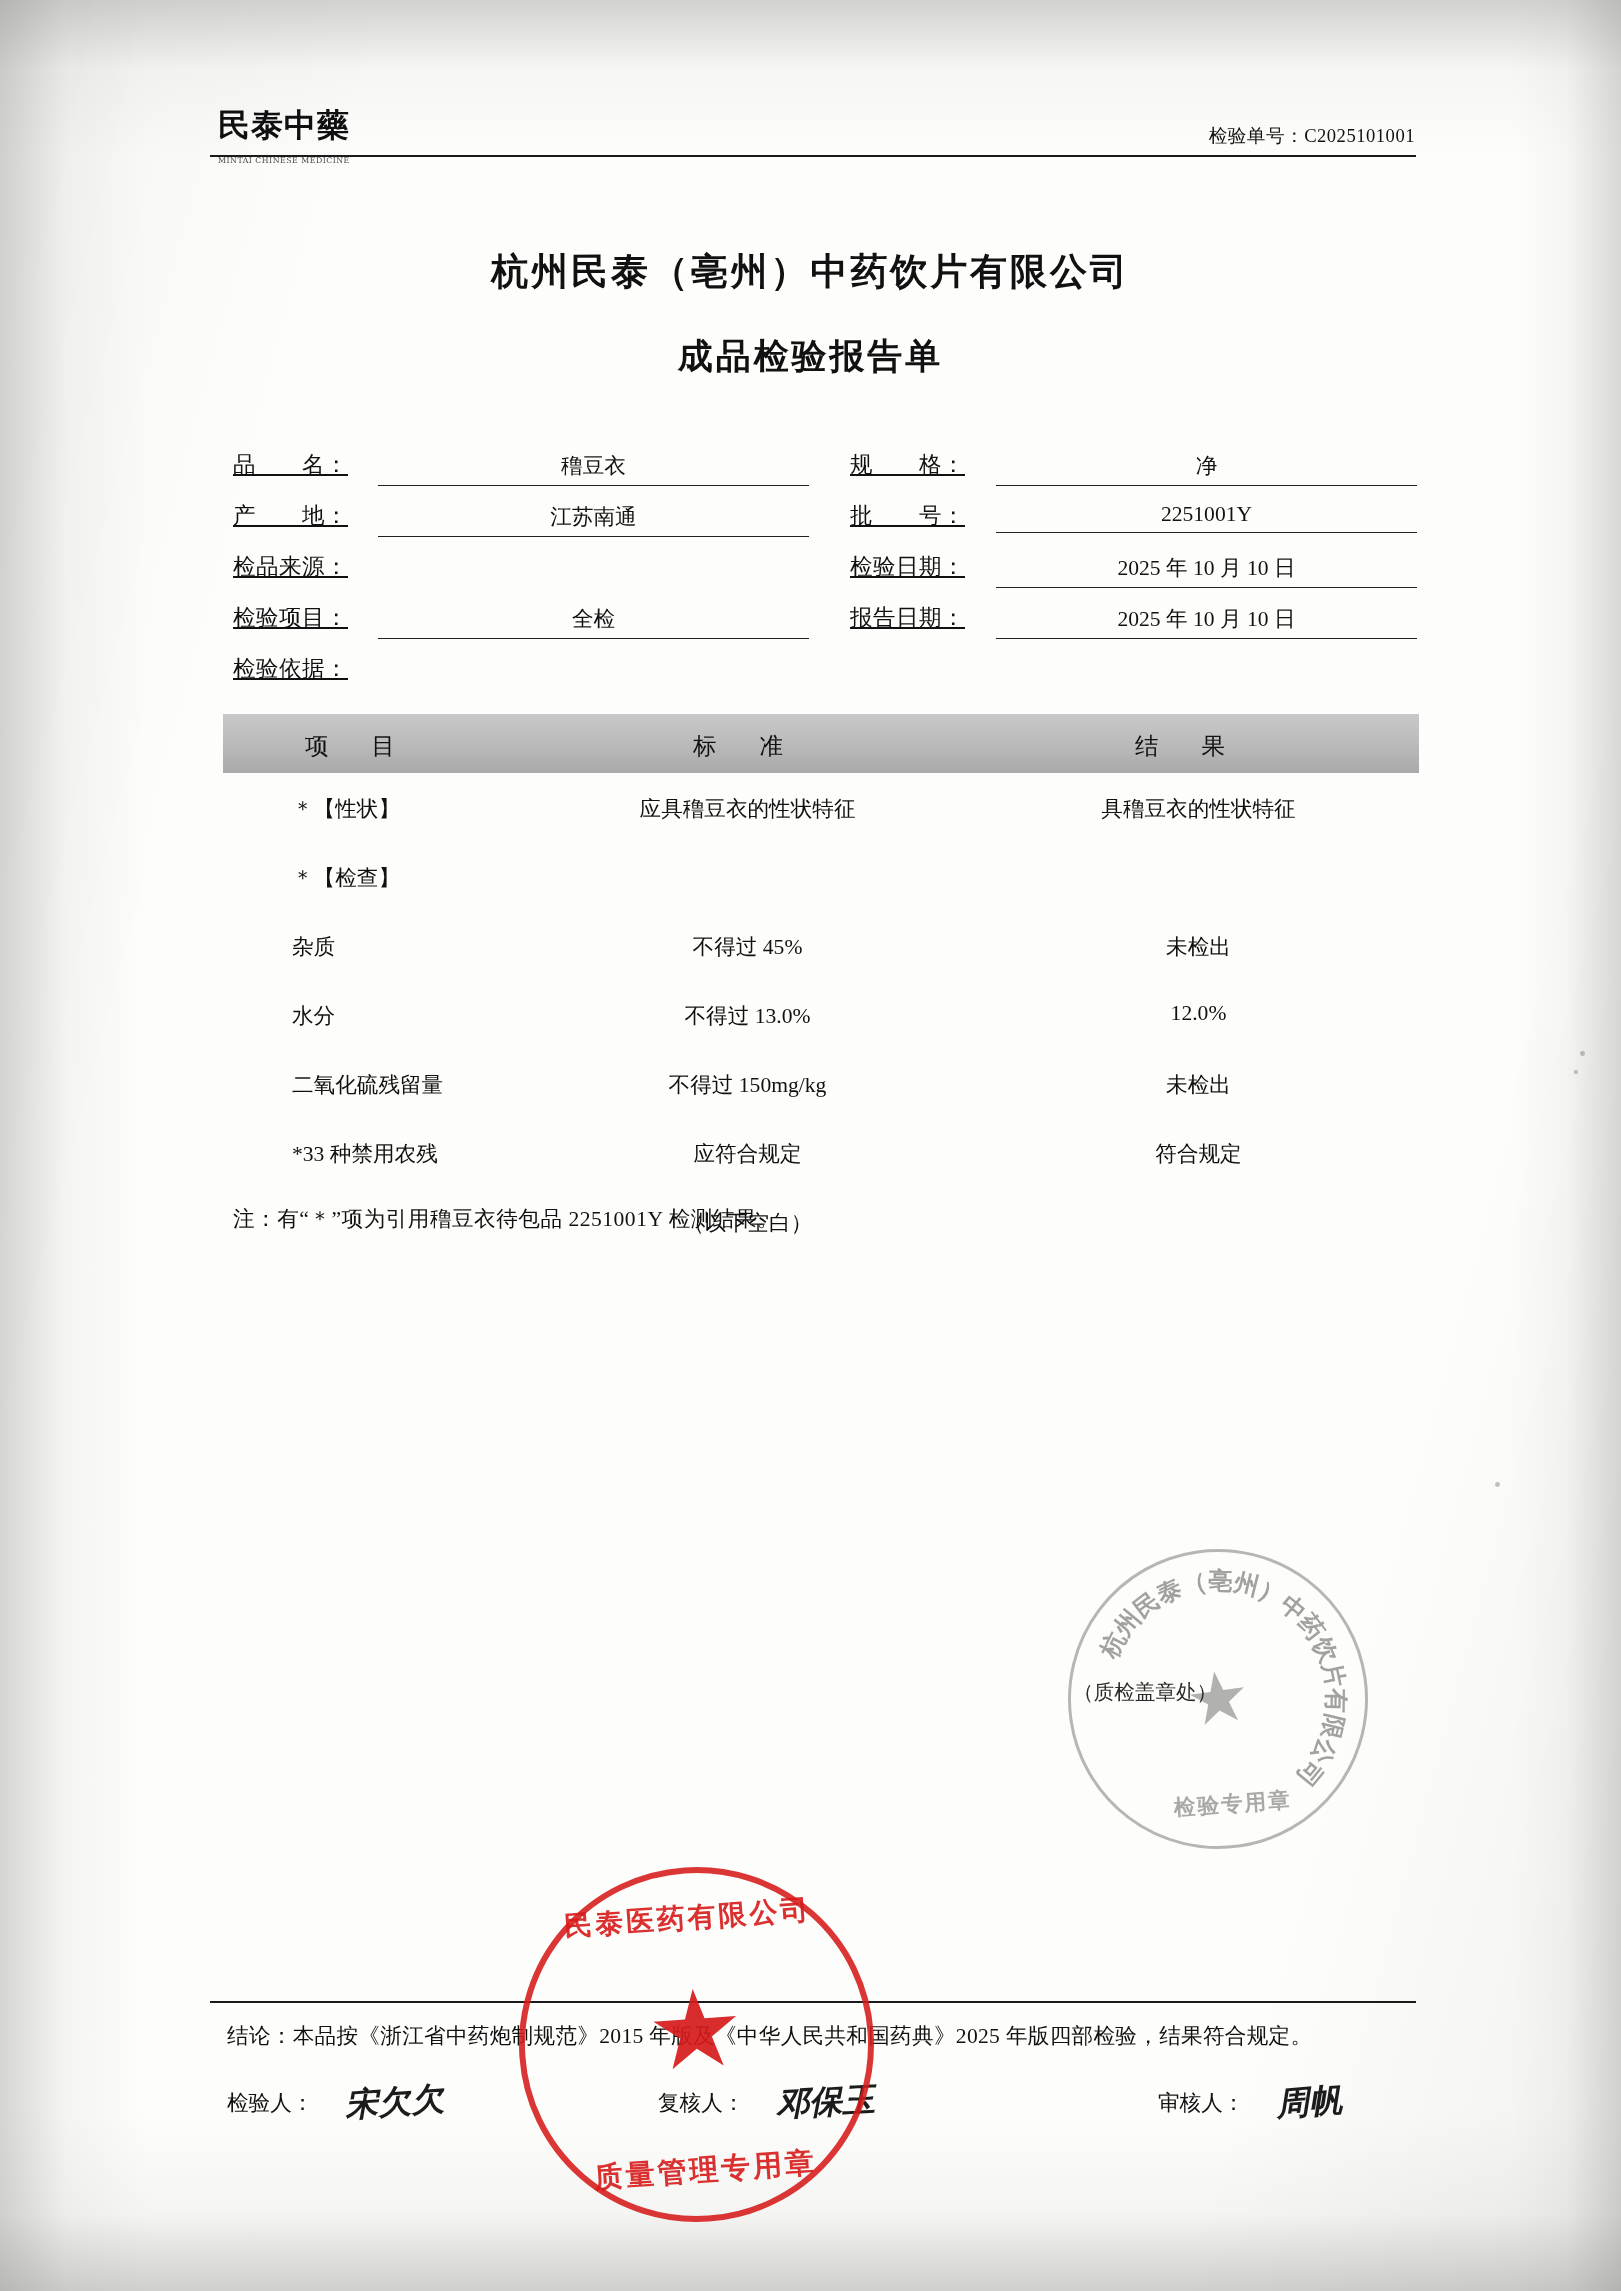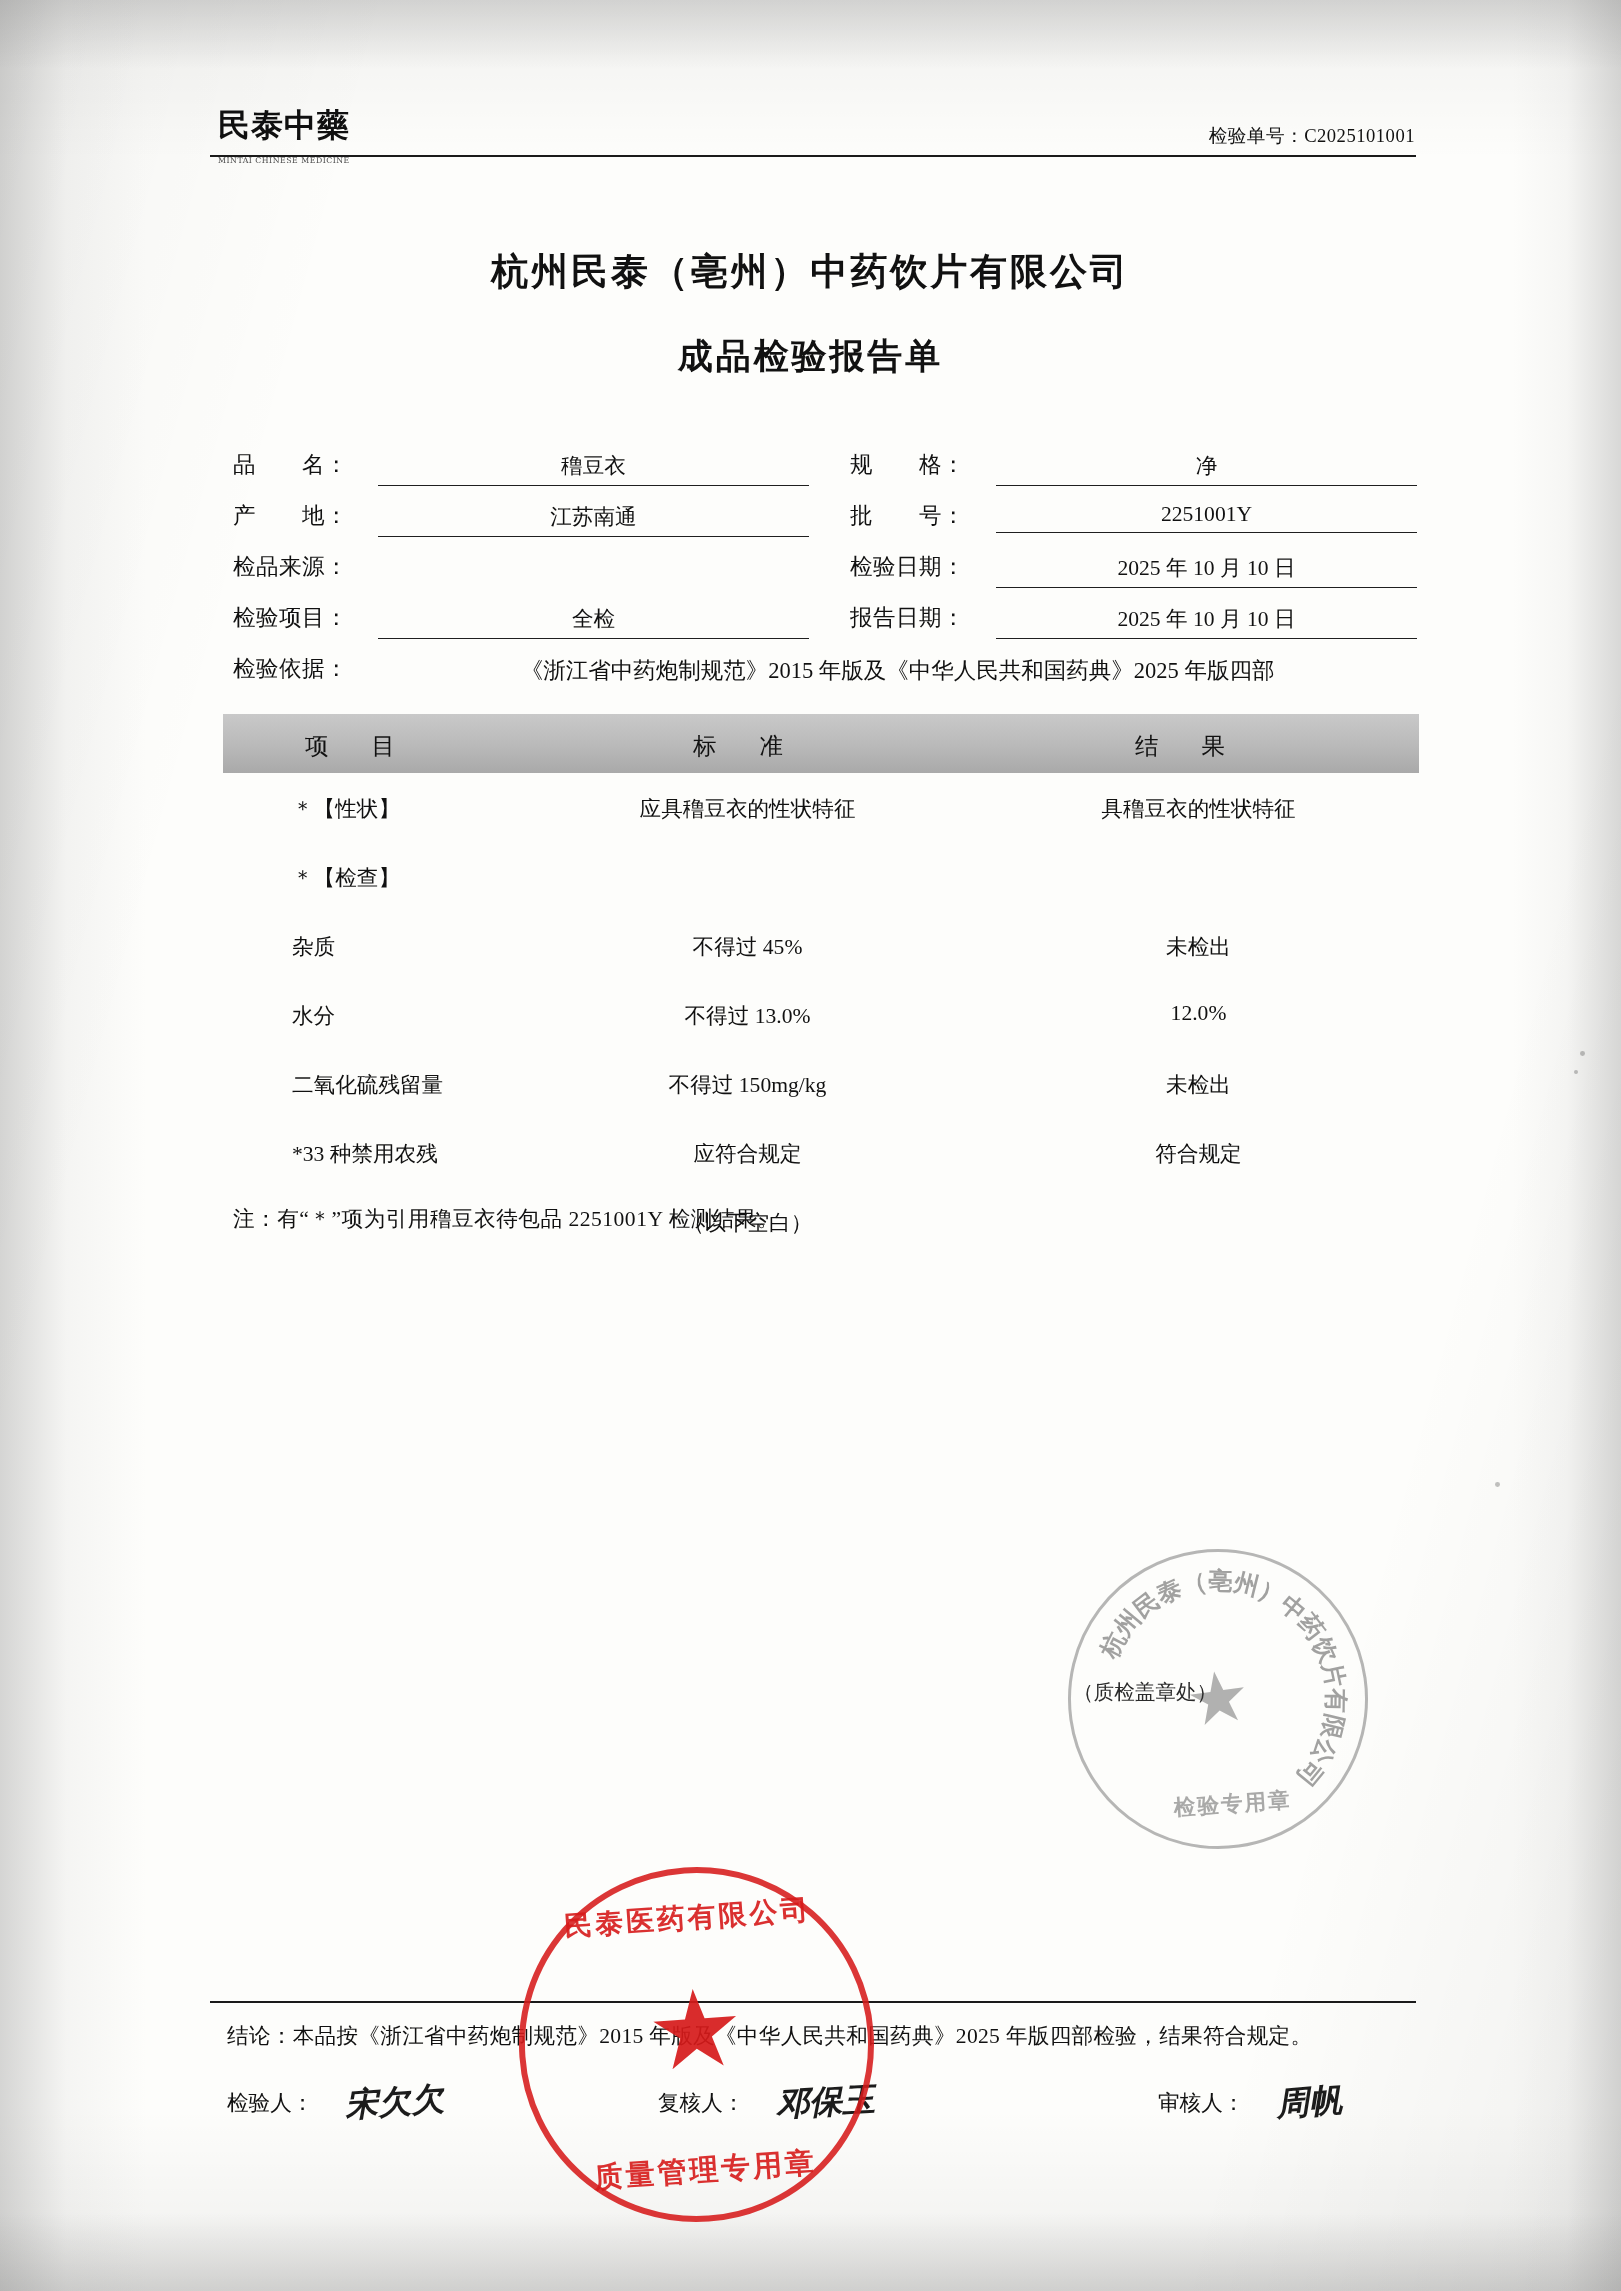--- a/index.html
+++ b/index.html
@@ -117,20 +117,21 @@
   .info-row {
     position: relative;
     height: 51px;
   }
   .info-label {
     position: absolute;
     font-size: 22.5px;
     letter-spacing: 0.5px;
     white-space: nowrap;
     top: 5.9px;
+    text-decoration: underline;
   }
   .lbl-a { left: 0px; }
   .lbl-b { left: 617px; }
   .info-val {
     position: absolute;
     text-align: center;
     font-size: 21.6px;
     top: 7.8px;
     border-bottom: 1.6px solid #1f1f1f;
     padding-bottom: 4.9px;
@@ -377,21 +378,20 @@
 
     <div class="info-row">
       <div class="info-label lbl-a">检验项目：</div>
       <div class="info-val val-a">全检</div>
       <div class="info-label lbl-b">报告日期：</div>
       <div class="info-val val-b">2025 年 10 月 10 日</div>
     </div>
 
     <div class="info-row last">
       <div class="info-label lbl-a">检验依据：</div>
-      <div class="info-val val-wide">《浙江省中药炮制规范》2015 年版及《中华人民共和国药典》2025 年版四部</div>
     </div>
 
   </div>
 
   <div class="tbl-head">
     <span class="th-item">项　目</span>
     <span class="th-std">标　准</span>
     <span class="th-res">结　果</span>
   </div>
 

